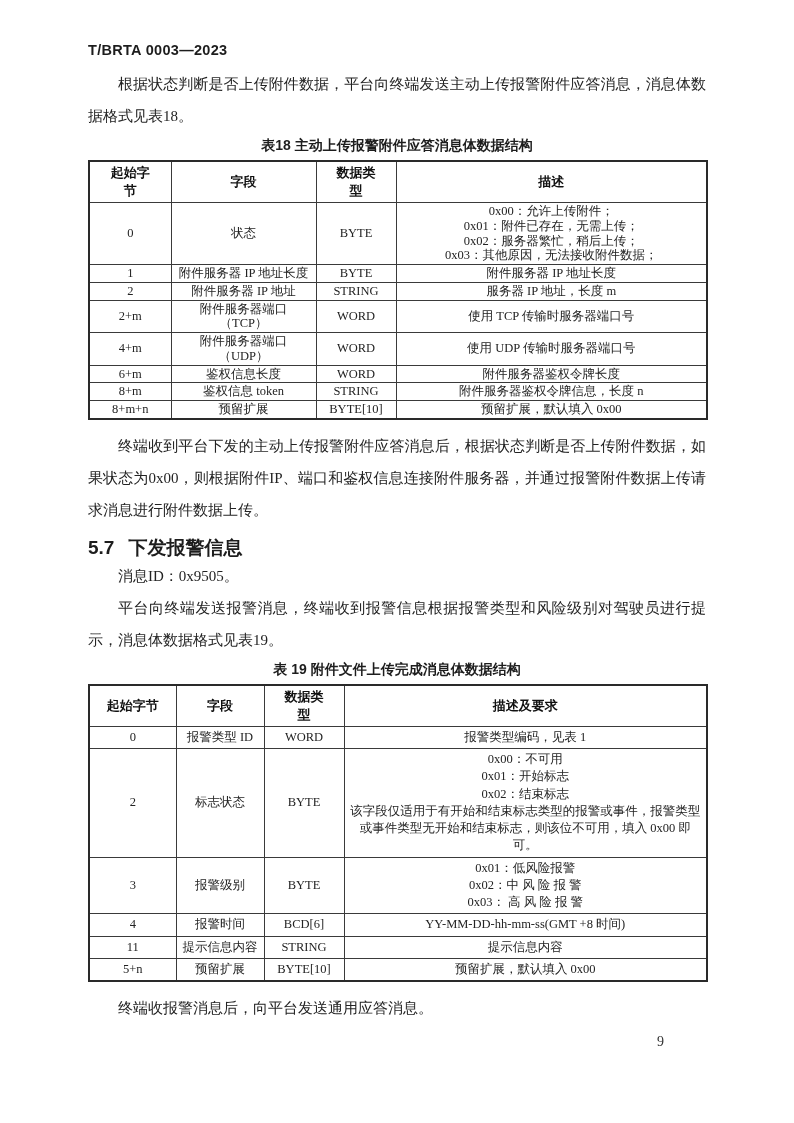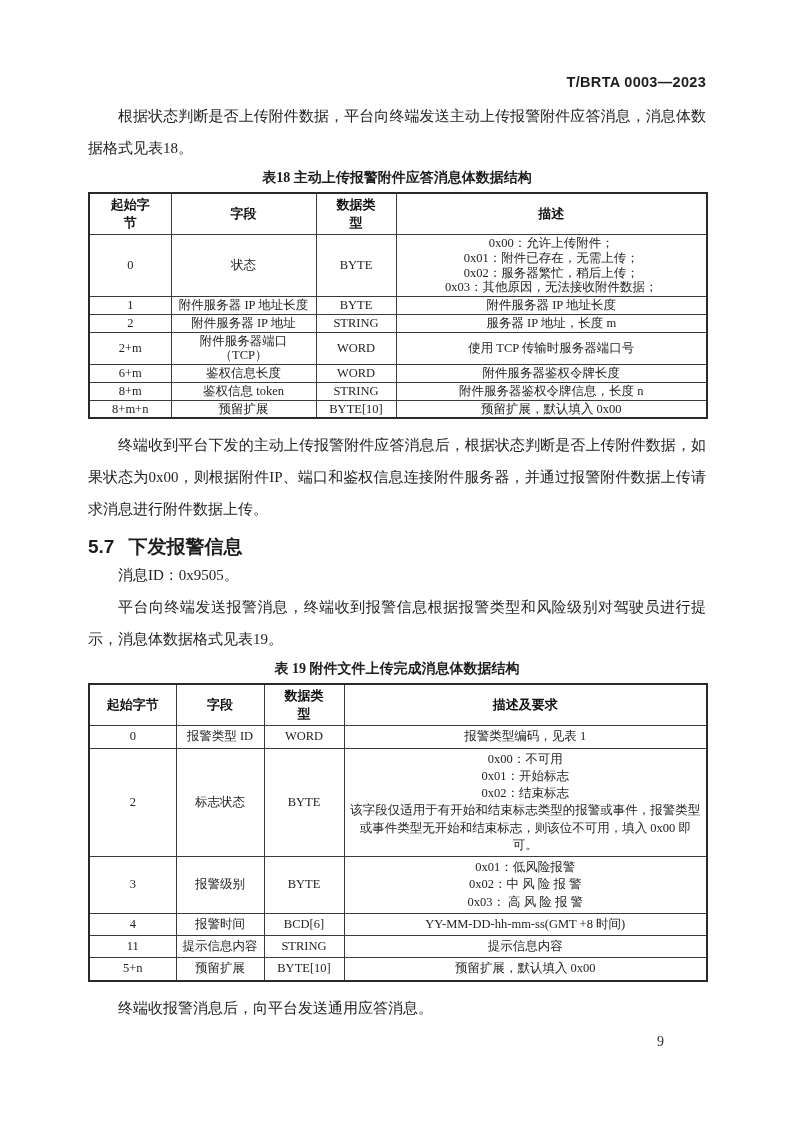--- a/index.html
+++ b/index.html
@@ -10,22 +10,21 @@
     background: #ffffff;
     margin: 0 auto;
     overflow: hidden;
     font-family: "Liberation Serif", "DejaVu Serif", serif;
     color: #222222;
     box-sizing: border-box;
   }
   .content { padding: 0 88px; }
 
   .doc-ref {
-    padding-top: 74px;
-    text-align: right;
+    padding-top: 42px;
     font-family: "Liberation Sans", "DejaVu Sans", sans-serif;
     font-size: 14.5px;
     font-weight: bold;
     letter-spacing: 0.3px;
     color: #1d1d1d;
   }
 
   p.body {
     margin: 0;
     font-size: 15px;
@@ -42,21 +41,21 @@
     font-weight: bold;
     font-size: 19px;
     line-height: 24px;
     color: #1d1d1d;
   }
   .section-heading .num { margin-right: 14px; }
 
   .caption {
     margin: 5px 0 5px 0;
     text-align: center;
-    font-family: Liberation Serif, serif;
+    font-family: Liberation Sans, sans-serif;
     font-weight: bold;
     font-size: 14px;
     color: #1d1d1d;
   }
 
   table.doc-table {
     width: 100%;
     border-collapse: collapse;
     table-layout: fixed;
     margin-top: 4px;
@@ -142,20 +141,26 @@
             <td>STRING</td>
             <td>服务器 IP 地址，长度 m</td>
           </tr>
           <tr>
             <td>2+m</td>
             <td>附件服务器端口（TCP）</td>
             <td>WORD</td>
             <td>使用 TCP 传输时服务器端口号</td>
           </tr>
           <tr>
+            <td>4+m</td>
+            <td>附件服务器端口（UDP）</td>
+            <td>WORD</td>
+            <td>使用 UDP 传输时服务器端口号</td>
+          </tr>
+          <tr>
             <td>6+m</td>
             <td>鉴权信息长度</td>
             <td>WORD</td>
             <td>附件服务器鉴权令牌长度</td>
           </tr>
           <tr>
             <td>8+m</td>
             <td>鉴权信息 token</td>
             <td>STRING</td>
             <td>附件服务器鉴权令牌信息，长度 n</td>

